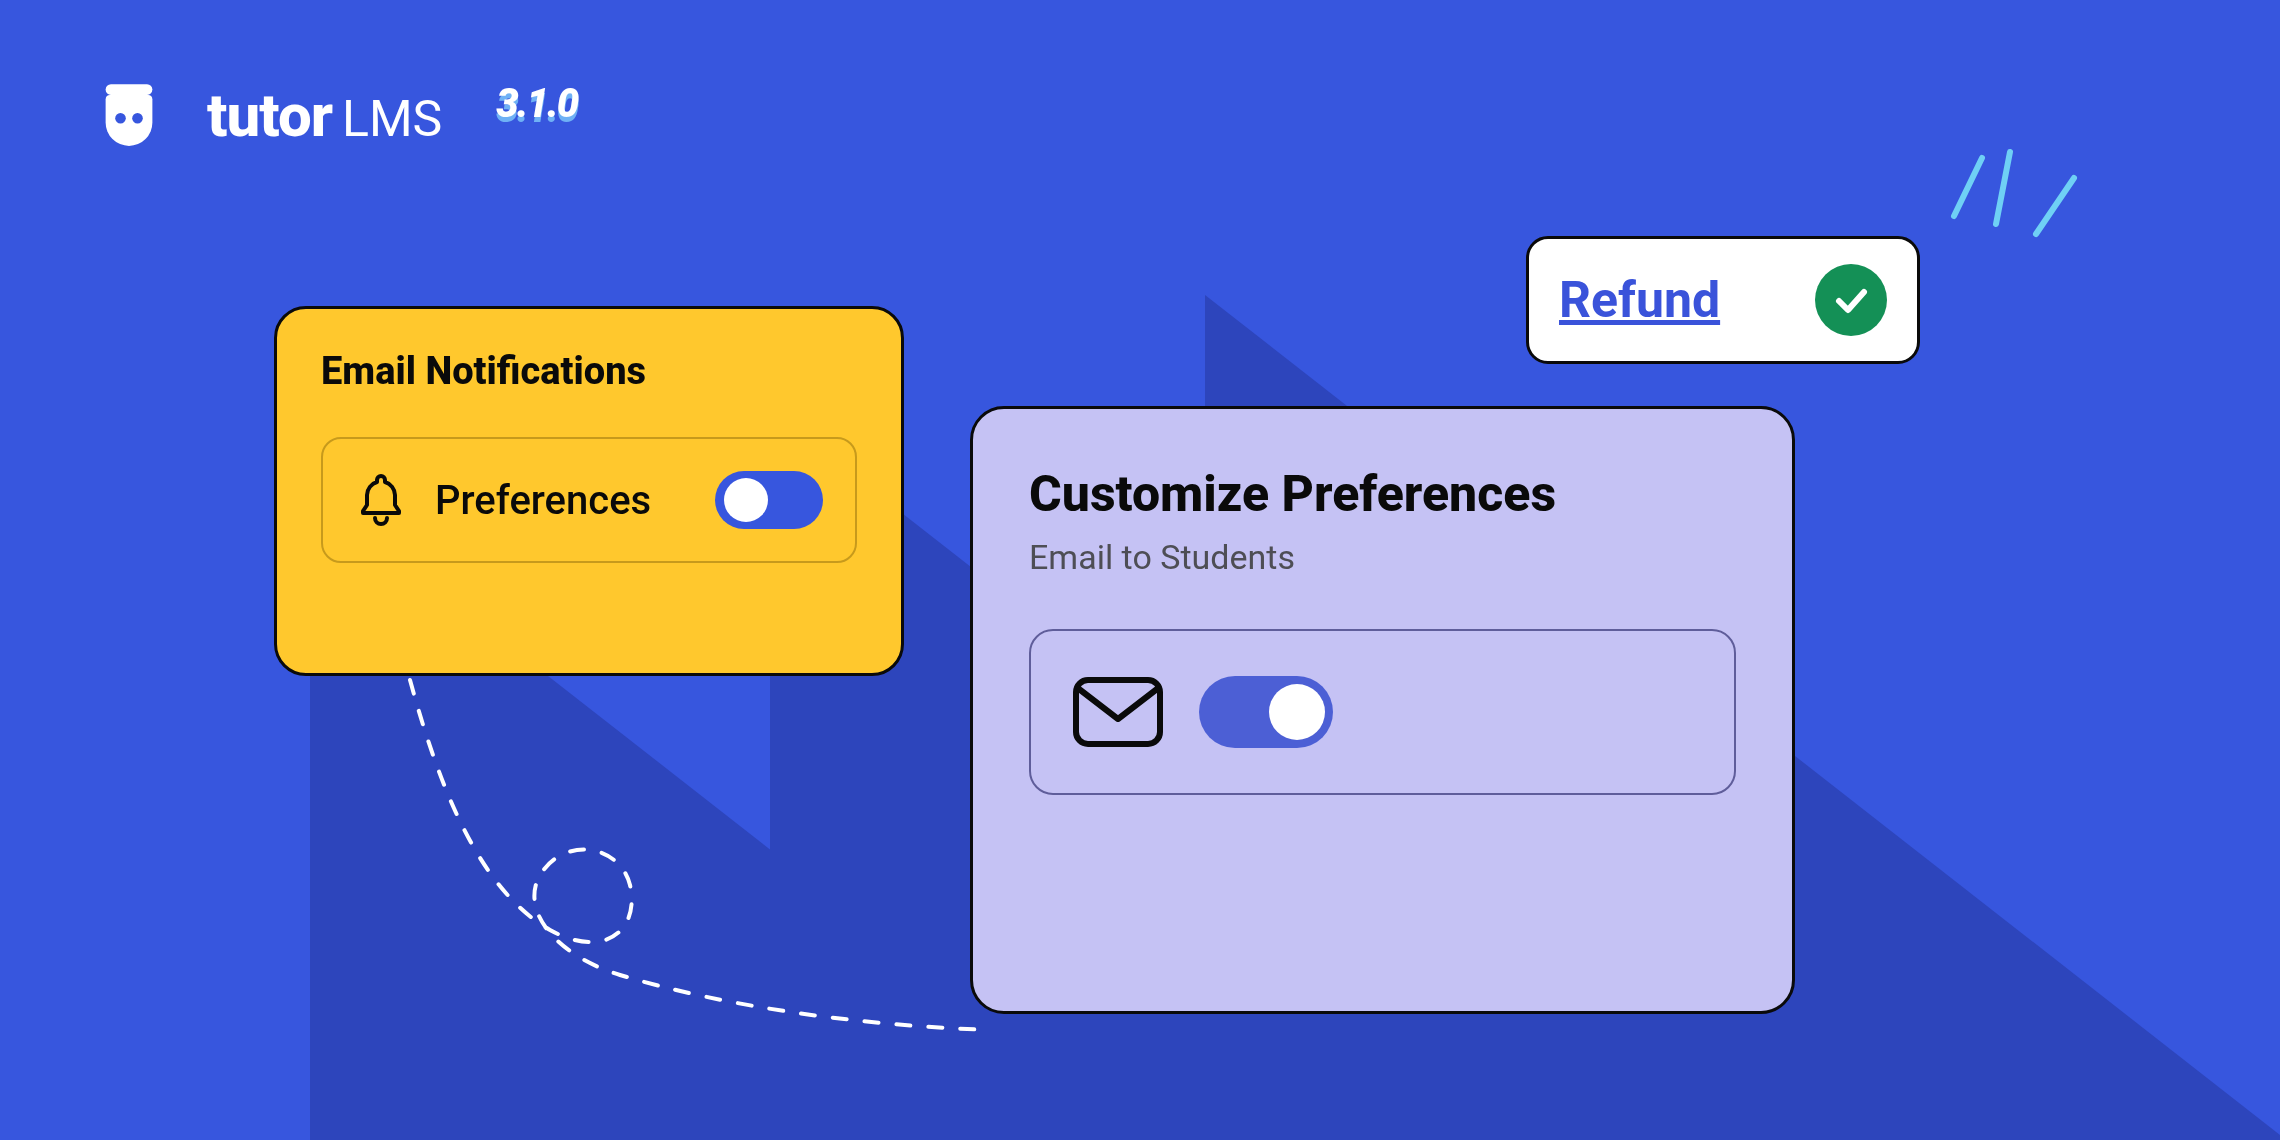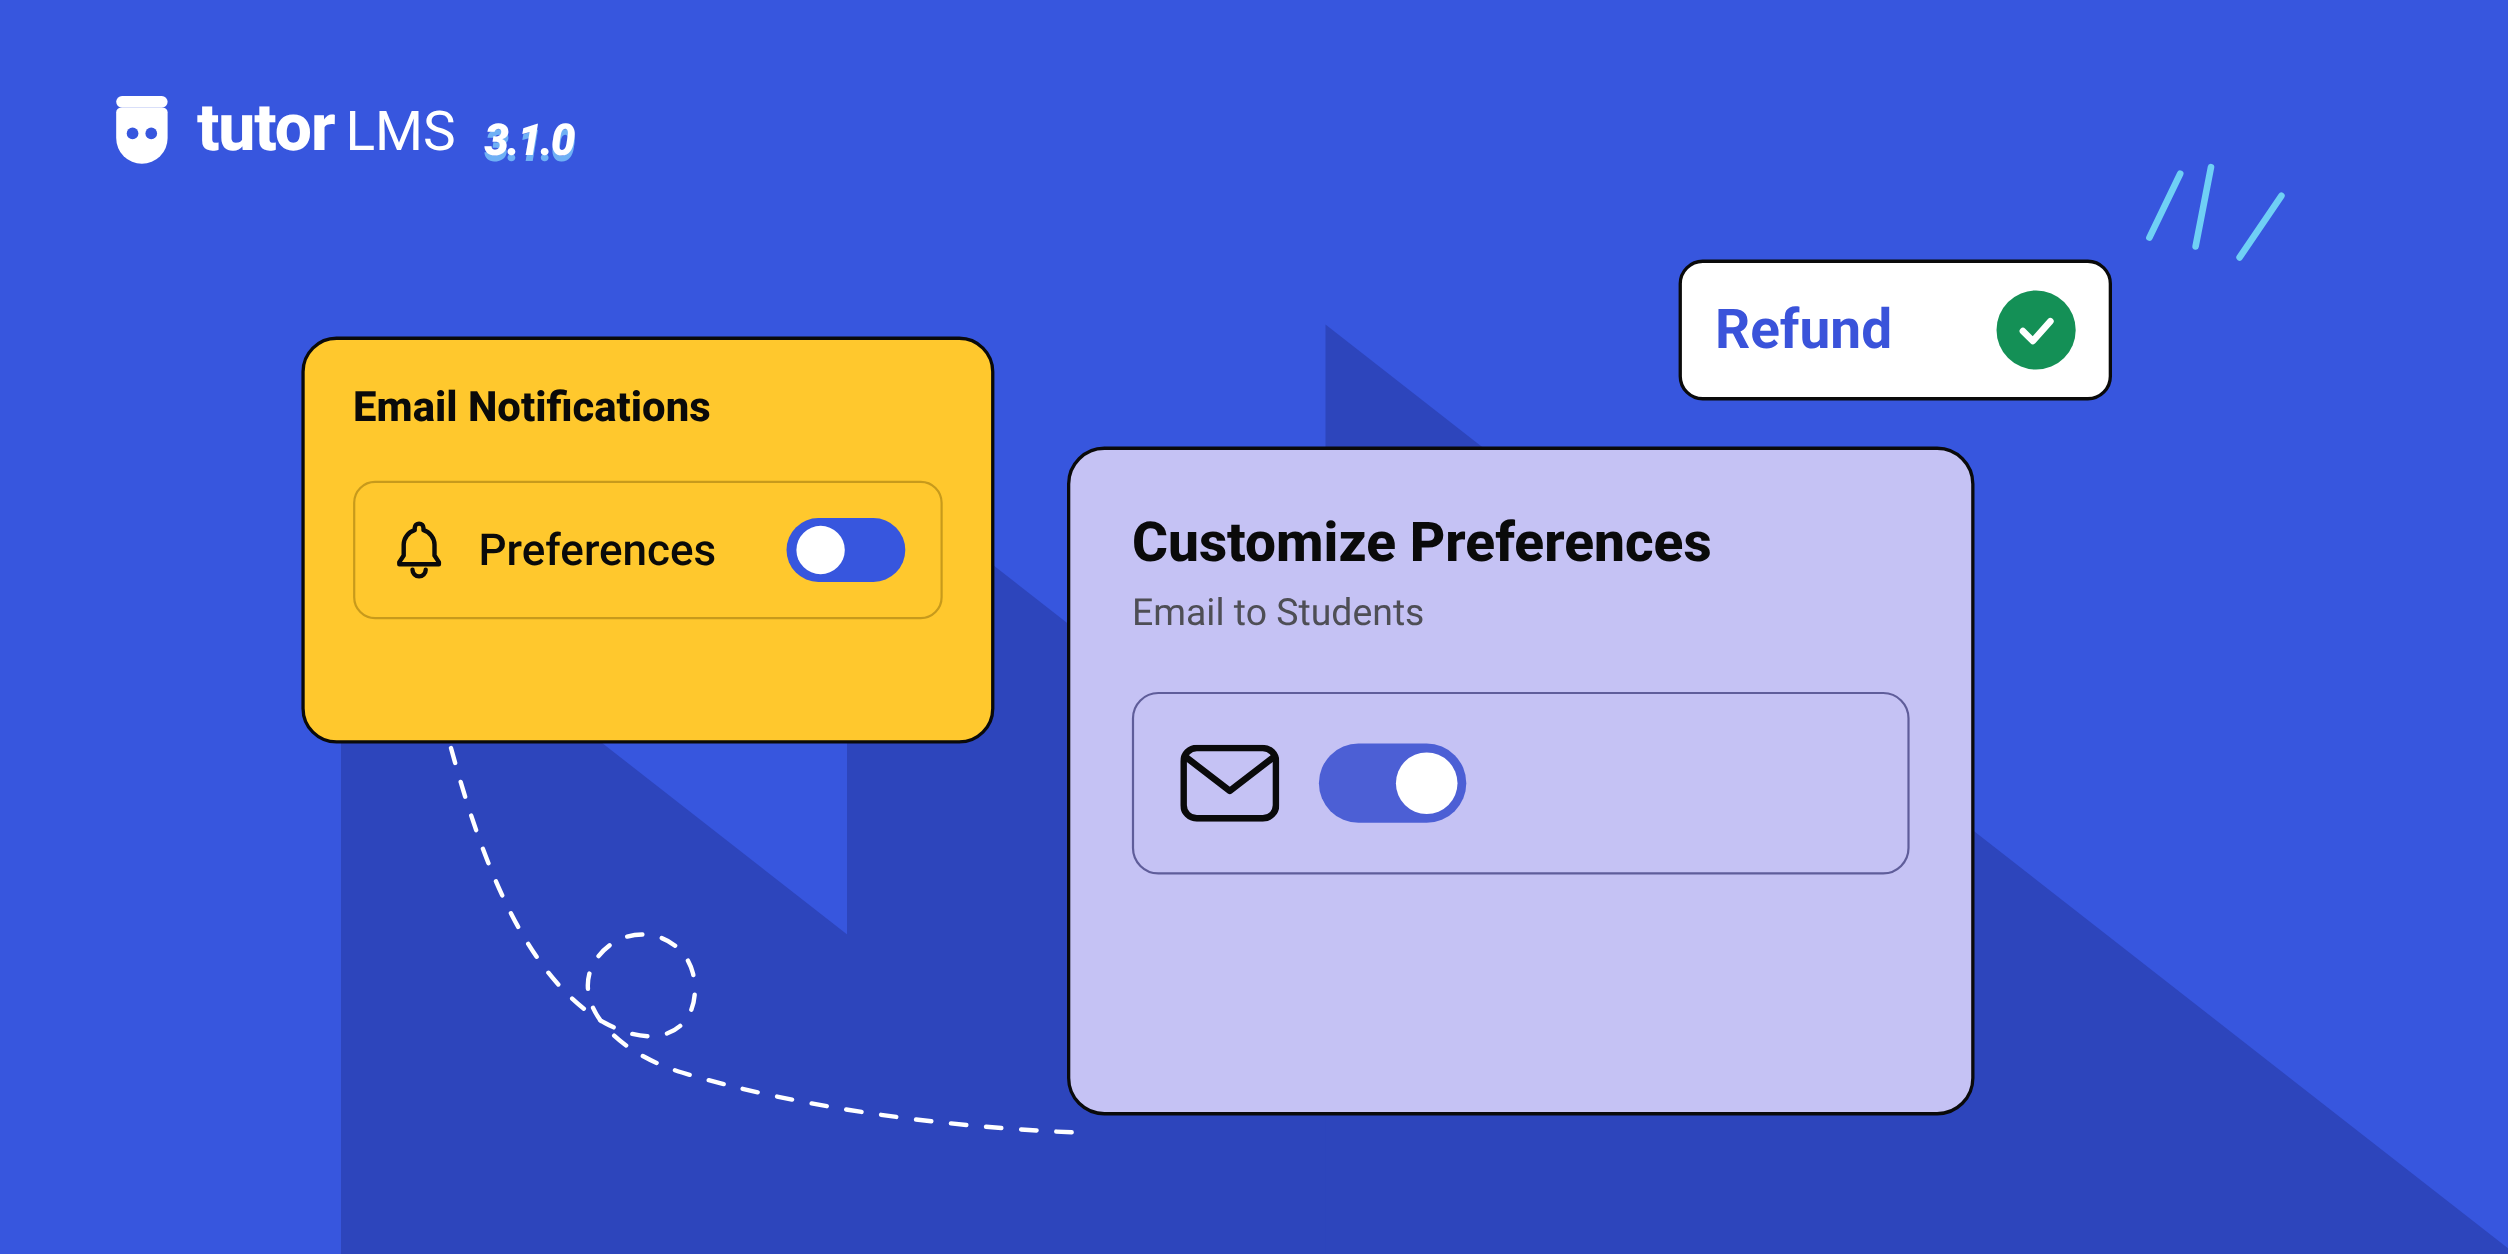--- a/index.html
+++ b/index.html
@@ -12,22 +12,23 @@
     position: relative;
     overflow: hidden;
   }
 
   
   .logo {
     position: absolute;
     top: 80px;
     left: 95px;
     display: flex;
-    align-items: flex-end;
+    align-items: flex-start;
     color: #fff;
+    gap: 28px;
   }
   .logo-icon {
     width: 68px;
     height: 68px;
     margin-right: 16px;
   }
   .logo-text .brand { font-size: 60px; font-weight: 800; letter-spacing: -1px; }
   .logo-text .sub   { font-size: 50px; font-weight: 400; margin-left: 6px; }
   .logo-version {
     font-size: 40px;
@@ -143,21 +144,21 @@
     background: #fff;
     border: 3px solid #0A0A0A;
     border-radius: 22px;
     display: flex;
     align-items: center;
     padding: 0 30px;
     gap: 40px;
   }
   .card-refund .label {
     font-size: 50px; font-weight: 700;
-    color: #3A53DA; flex: 1;
+    color: #3A53DA; flex: 1; text-decoration: underline;
   }
   .check-badge {
     width: 72px; height: 72px;
     background: #149056;
     border-radius: 50%;
     display: flex; align-items: center; justify-content: center;
   }
 
   
   .spark {

